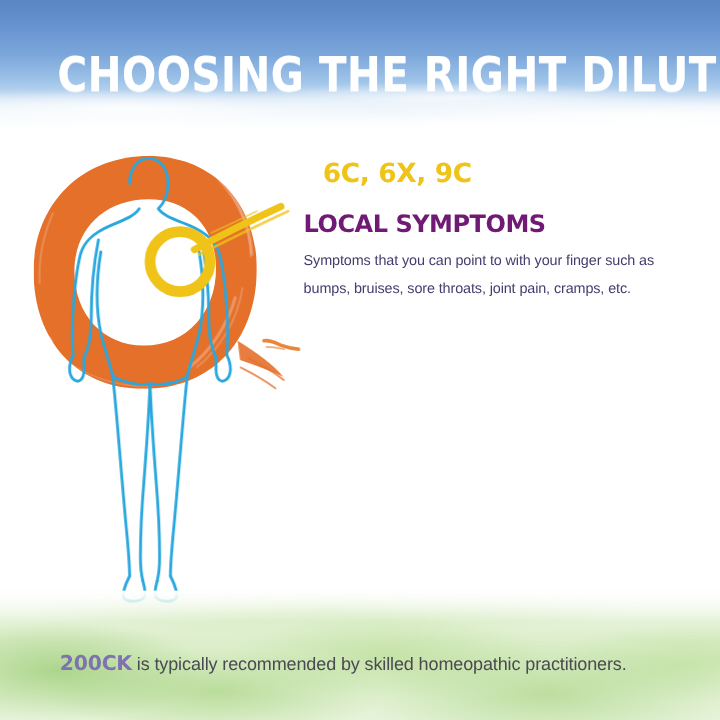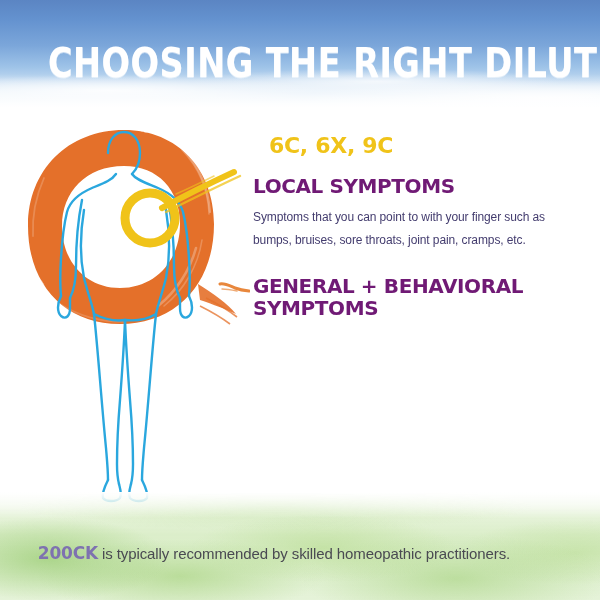--- a/index.html
+++ b/index.html
@@ -153,21 +153,21 @@
       radial-gradient(ellipse 330px 30px at 46% 14%, rgba(186,222,150,0.40), rgba(186,222,150,0) 78%),
       linear-gradient(to bottom, rgba(205,231,180,0.25) 0%, rgba(190,224,158,0.55) 40%, rgba(198,228,170,0.45) 100%);
   }
   .grass-top-fade {
     position: absolute; left: 0; top: 0;
     width: 600px; height: 26px;
     background: linear-gradient(to bottom, #ffffff 0%, rgba(255,255,255,0.55) 55%, rgba(255,255,255,0) 100%);
   }
   .footer-note {
     position: absolute;
-    left: 4px; top: 543px;
+    left: 16px; top: 543px;
     width: 540px;
     text-align: center;
     font-size: 15px;
     line-height: 20px;
     color: #4a4a52;
     letter-spacing: -0.1px;
   }
   .footer-strong {
     font-family: "DejaVu Sans", sans-serif;
     font-weight: 700;
@@ -298,21 +298,20 @@
       <p class="dilution-code code-yellow">6C, 6X, 9C</p>
       <p class="block-title">LOCAL SYMPTOMS</p>
       <p class="block-body">Symptoms that you can point to with your finger such as bumps, bruises, sore throats, joint pain, cramps, etc.</p>
     </div>
 
     <div class="block">
       <svg class="brush-dash" viewBox="0 0 32 14">
         <path d="M2 3 C 7 2, 12 5, 17 7 C 21 8.5, 26 9.5, 31 10" stroke="#e8873c" stroke-width="3" fill="none" stroke-linecap="round"></path>
         <path d="M4 8 C 9 8, 14 9, 19 10" stroke="#e8873c" stroke-width="1.4" fill="none" stroke-linecap="round" opacity="0.7"></path>
       </svg>
-      <p class="block-title">GENERAL + BEHAVIORAL SYMPTOMS</p>
     </div>
 
   </div>
 
   <div class="footer-grass">
     <div class="grass-base"></div>
     <div class="grass-top-fade"></div>
   </div>
 
   <div class="footer-note">

